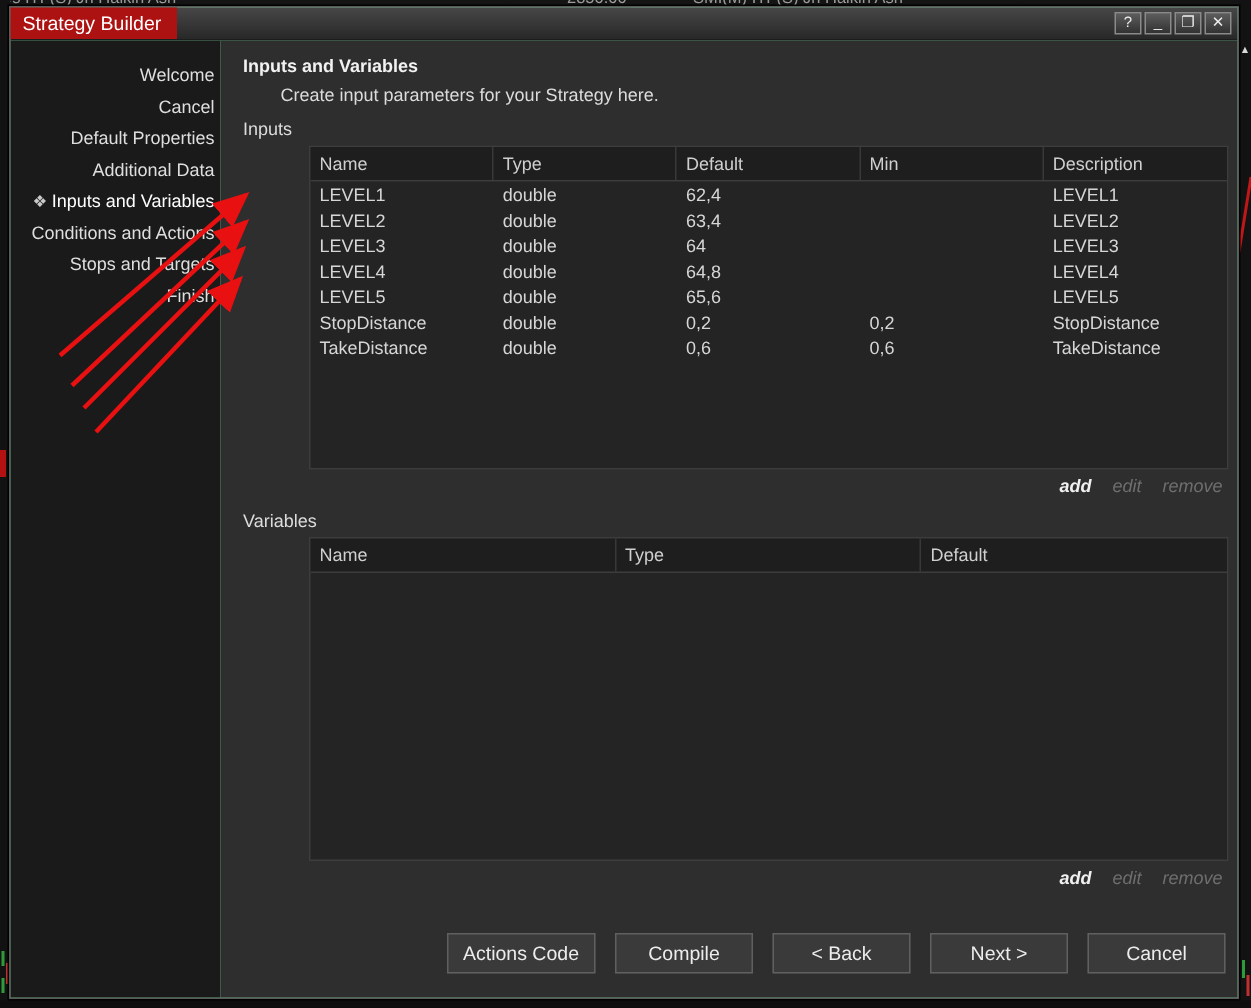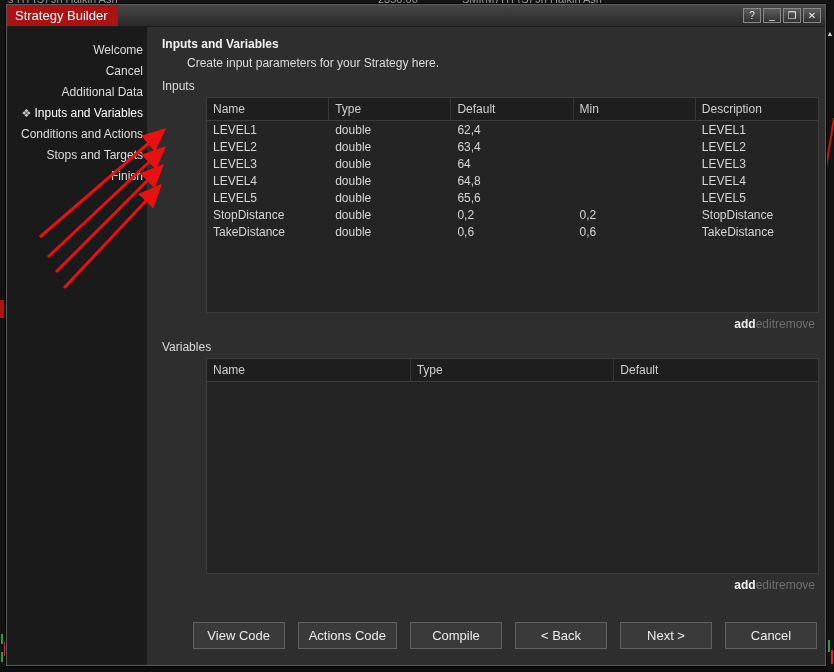--- a/index.html
+++ b/index.html
@@ -58,21 +58,21 @@
   .grid-table { border:1px solid #3d3d3d; background:#242424; overflow:hidden;margin-left:44px; }
   .inputs-table, .vars-table { height:216px; }
   .thead { display:grid; background:#1e1e1e; border-bottom:1px solid #3d3d3d; }
   .cols5 { grid-template-columns:repeat(5,1fr); }
   .cols3 { grid-template-columns:repeat(3,1fr); }
   .th { font-size:12px; color:#cfcfcf; padding:4px 6px; border-right:1px solid #383838; white-space:nowrap; overflow:hidden; }
   .th:last-child { border-right:none; }
   .trow { display:grid; }
   .td { font-size:12px; color:#d6d6d6; padding:2px 6px 1px 6px; white-space:nowrap; overflow:hidden; }
 
-  .actions { display:flex; justify-content:flex-end; margin:4px 4px 0 0; font-size:12px; }
+  .actions { display:flex; justify-content:flex-end; gap:14px; margin:4px 4px 0 0; font-size:12px; font-style:italic; }
   .action-add { color:#f0f0f0; font-weight:bold; cursor:pointer; }
   .action-dim { color:#6e6e6e; cursor:default; }
 
   .btn-row { display:flex; justify-content:flex-end; gap:13px; margin-top:auto; padding:0 2px 16px 0; }
   .btn {
     min-width:92px; height:27px; background:#3a3a3a; border:1px solid #606060;
     color:#ececec; font-size:13px; font-family:"Liberation Sans",sans-serif;
     display:flex; align-items:center; justify-content:center; padding:0 10px; cursor:default;
   }
 
@@ -112,20 +112,21 @@
       <button class="win-btn">❐</button>
       <button class="win-btn">✕</button>
     </div>
   </div>
 
   <div class="dialog-body">
 
     <div class="sidebar">
       <div class="side-item">Welcome</div>
       <div class="side-item">Cancel</div>
+      <div class="side-item">Default Properties</div>
       <div class="side-item">Additional Data</div>
       <div class="side-item selected">
         <span class="side-icon">❖</span><span>Inputs and Variables</span>
       </div>
       <div class="side-item">Conditions and Actions</div>
       <div class="side-item">Stops and Targets</div>
       <div class="side-item">Finish</div>
     </div>
 
     <div class="main">
@@ -205,21 +206,20 @@
           <div class="th">Default</div>
         </div>
       </div>
       <div class="actions">
         <span class="action-add">add</span>
         <span class="action-dim">edit</span>
         <span class="action-dim">remove</span>
       </div>
 
       <div class="btn-row">
-        <button class="btn">View Code</button>
         <button class="btn">Actions Code</button>
         <button class="btn">Compile</button>
         <button class="btn">&lt; Back</button>
         <button class="btn">Next &gt;</button>
         <button class="btn">Cancel</button>
       </div>
     </div>
   </div>
 </div>
 

